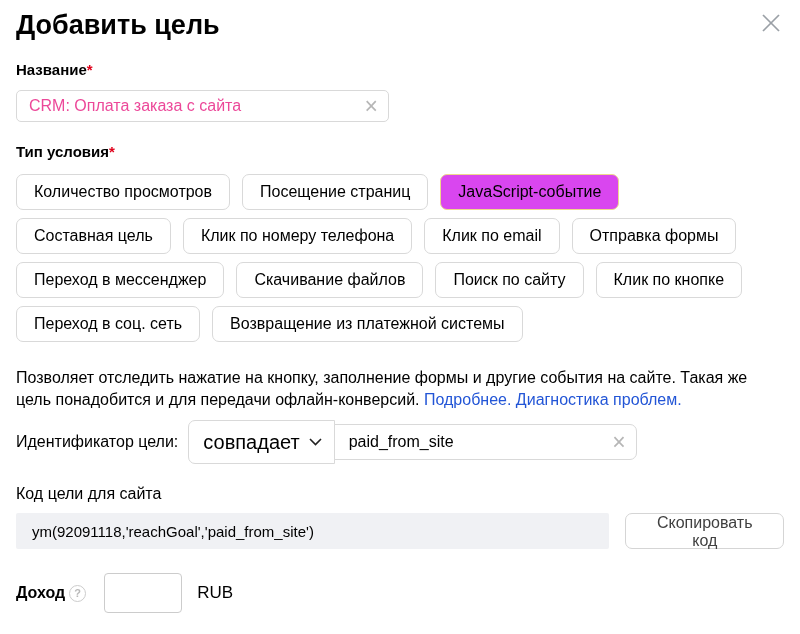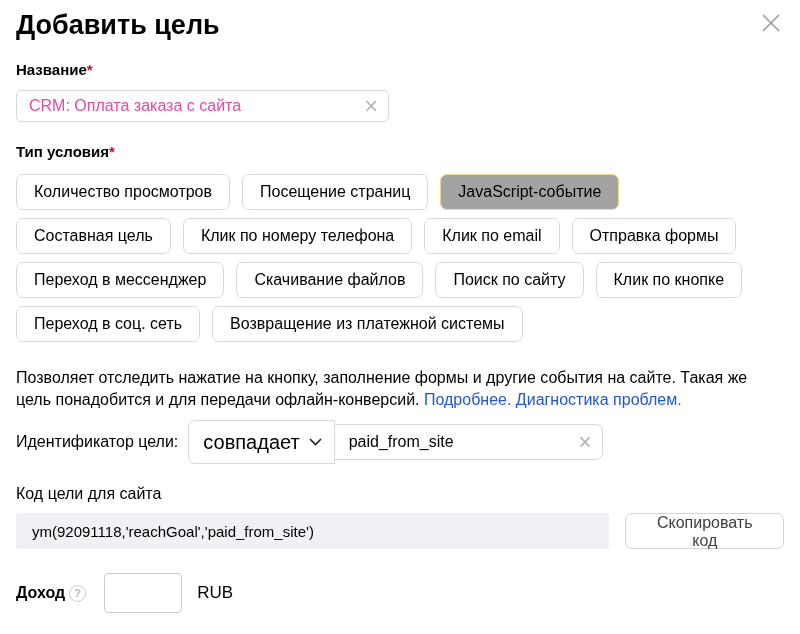--- a/index.html
+++ b/index.html
@@ -34,34 +34,34 @@
     font-size: 16px; font-family: inherit; color: #ec4899; background: transparent;
   }
   .clear-x { color: #b6b6b6; font-size: 23px; line-height: 1; cursor: pointer; user-select: none; margin-left: 6px; }
 
   .chips { display: flex; flex-wrap: wrap; gap: 8px 12px; max-width: 770px; margin-top: 14px; align-items: flex-end; }
   .chip {
     height: 36px; display: inline-flex; align-items: center;
     padding: 0 17px; border: 1px solid #d9d9d9; border-radius: 7px;
     font-size: 16px; background: #fff; cursor: pointer; white-space: nowrap;
   }
-  .chip.selected { background: #a3a3a3; border-color: #edd88c; }
+  .chip.selected { background: #d946ef; border-color: #edd88c; }
 
   .desc { font-size: 16px; line-height: 22px; margin-top: 25px; max-width: 772px; }
   .link { color: #2255d6; cursor: pointer; text-decoration: none; }
 
   .ident-row { display: flex; align-items: center; margin-top: 9px; }
   .ident-label { font-size: 16px; margin-right: 10px; }
   .select-box {
     height: 44px; display: inline-flex; align-items: center; gap: 9px;
     padding: 0 12px 0 14px; border: 1px solid #d9d9d9;
     border-radius: 7px 0 0 7px; font-size: 20px; background: #fff; cursor: pointer;
   }
   .ident-input-wrap {
-    width: 269px; height: 36px; margin-left: -1px;
+    width: 303px; height: 36px; margin-left: -1px;
     border: 1px solid #d9d9d9; border-radius: 0 7px 7px 0;
     display: flex; align-items: center; padding: 0 10px 0 14px; background: #fff;
   }
   .ident-input-wrap input {
     flex: 1; border: 0; outline: 0; padding: 0;
     font-size: 16px; font-family: inherit; color: #000; background: transparent;
   }
 
   .code-label { font-size: 16px; font-weight: 400; margin-top: 21px; }
   .code-row { display: flex; align-items: center; margin-top: 10px; gap: 16px; }

